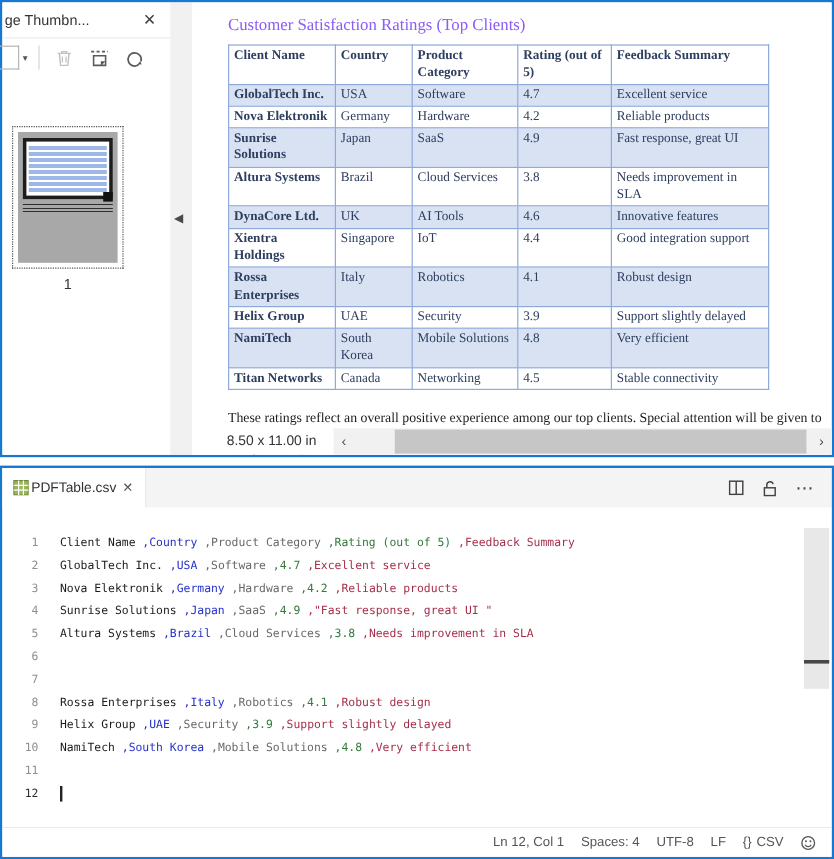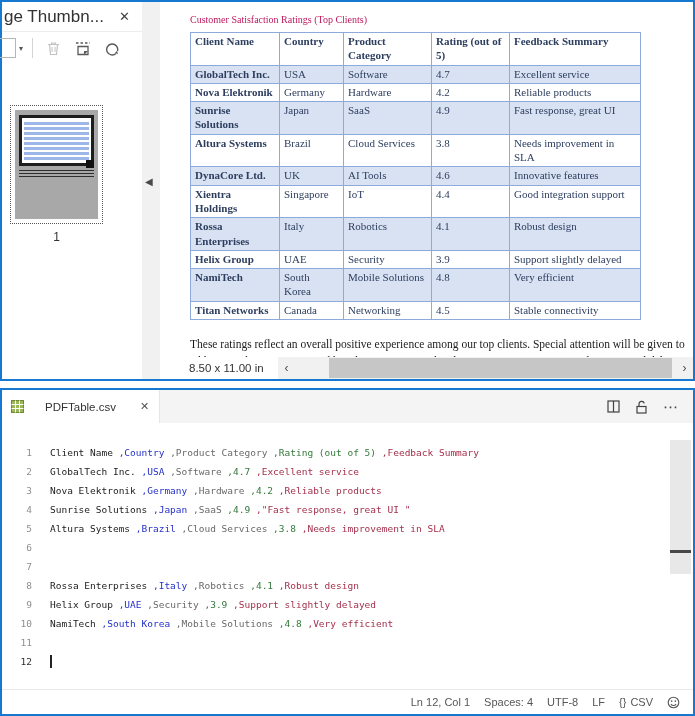--- a/index.html
+++ b/index.html
@@ -6,21 +6,21 @@
   html,body { width:695px; height:716px; background:#fff; overflow:hidden;
               font-family:"Liberation Sans",sans-serif; }
   body { position:relative; }
 
   
   .pdf-window { position:absolute; left:0; top:0; width:695px; height:381px;
                 border:2px solid #1778d2; background:#fff; display:flex; }
 
   .panel { width:140px; flex:none; display:flex; flex-direction:column; background:#fff; }
   .panel-header { height:29px; flex:none; display:flex; align-items:center; padding:0 12px 0 2px; }
-  .panel-title { flex:1; font-size:17px; color:#333; white-space:nowrap; overflow:hidden; }
+  .panel-title { flex:1; font-size:12px; color:#333; white-space:nowrap; overflow:hidden; }
   .panel-close { color:#444; font-size:13px; cursor:pointer; }
   .panel-toolbar { height:33px; flex:none; display:flex; align-items:center; border-top:1px solid #ececec; }
   .dd-stub { width:18px; height:20px; border:1px solid #b5b5b5; border-left:none; margin-left:-4px; }
   .dd-caret { font-size:8px; color:#555; margin-left:3px; }
   .tb-sep { width:1px; height:20px; background:#d4d4d4; margin:0 10px 0 9px; }
   .tb-icon { display:flex; align-items:center; justify-content:center; width:20px; height:20px; margin-right:10px; }
 
   .thumb-area { flex:1; position:relative; }
   .thumb-sel { position:absolute; left:8px; top:41px; width:93px; height:119px;
                border:1px dotted #555; padding:4px; }
@@ -33,21 +33,21 @@
                      background:repeating-linear-gradient(#2e2e2e 0 1px, transparent 1px 3px); }
   .thumb-handle { position:absolute; right:5%; top:46%; width:8px; height:8px; background:#111; }
   .thumb-pagenum { position:absolute; left:8px; top:166px; width:93px; text-align:center;
                    font-size:12px; color:#333; }
 
   .divider { width:18px; flex:none; background:#f1f1f1; position:relative; }
   .collapse-btn { position:absolute; left:3px; top:174px; font-size:10px; color:#4a4a4a; cursor:pointer; }
 
   .doc-area { flex:1; position:relative; background:#fff; overflow:hidden; }
   .doc-content { padding:12px 0 0 30px; }
-  .doc-title { font-family:"Liberation Serif",serif; font-size:10px; color:#be185d; }
+  .doc-title { font-family:"Liberation Serif",serif; font-size:14px; color:#8b5cf6; }
   table.doc-table { border-collapse:collapse; margin-top:7px; table-layout:fixed;
                     font-family:"Liberation Serif",serif; font-size:11px; color:#2d3e5f; }
   .doc-table th, .doc-table td { border:1px solid #8eaadb; padding:1px 4px 2px;
                     vertical-align:top; text-align:left; line-height:1.3; word-wrap:break-word; }
   .doc-table th { font-weight:bold; background:#fff; }
   .doc-table td:first-child { font-weight:bold; }
   .doc-table tr.band td { background:#d9e2f3; }
   .doc-para { font-family:"Liberation Serif",serif; font-size:11.5px; color:#1c1c1c;
               width:502px; margin-top:16px; line-height:1.5; }
 
@@ -58,21 +58,21 @@
   .hscroll { flex:1; display:flex; background:#f1f1f1; }
   .hs-btn { width:17px; flex:none; display:flex; align-items:center; justify-content:center;
             color:#505050; font-size:12px; cursor:pointer; }
   .hs-track { flex:1; position:relative; }
   .hs-thumb { position:absolute; left:34px; right:4px; top:1px; bottom:1px; background:#c6c6c6; }
 
   
   .vsc-window { position:absolute; left:0; top:388px; width:695px; height:328px;
                 border:2px solid #1778d2; background:#fff; display:flex; flex-direction:column; }
   .tabbar { height:33px; flex:none; background:#f4f4f4; display:flex; align-items:stretch; }
-  .tab { background:#fff; display:flex; align-items:center; gap:21px; padding:0 10px 0 9px;
+  .tab { background:#fff; display:flex; align-items:center; gap:2px; padding:0 10px 0 9px;
          border-right:1px solid #e6e6e6; cursor:pointer; }
   .tab-label { font-size:11.5px; color:#333; }
   .tab-close { color:#555; font-size:11px; margin-left:3px; }
   .tab-actions { margin-left:auto; display:flex; align-items:center; gap:15px; padding-right:14px; }
   .action-icon { display:flex; align-items:center; cursor:pointer; color:#424242; }
   .more-dots { font-size:15px; color:#424242; letter-spacing:1px; }
 
   .editor { flex:1; position:relative; background:#fff;
             font-family:"DejaVu Sans Mono",monospace; font-size:9.5px; }
   .code-lines { padding-top:20px; }

